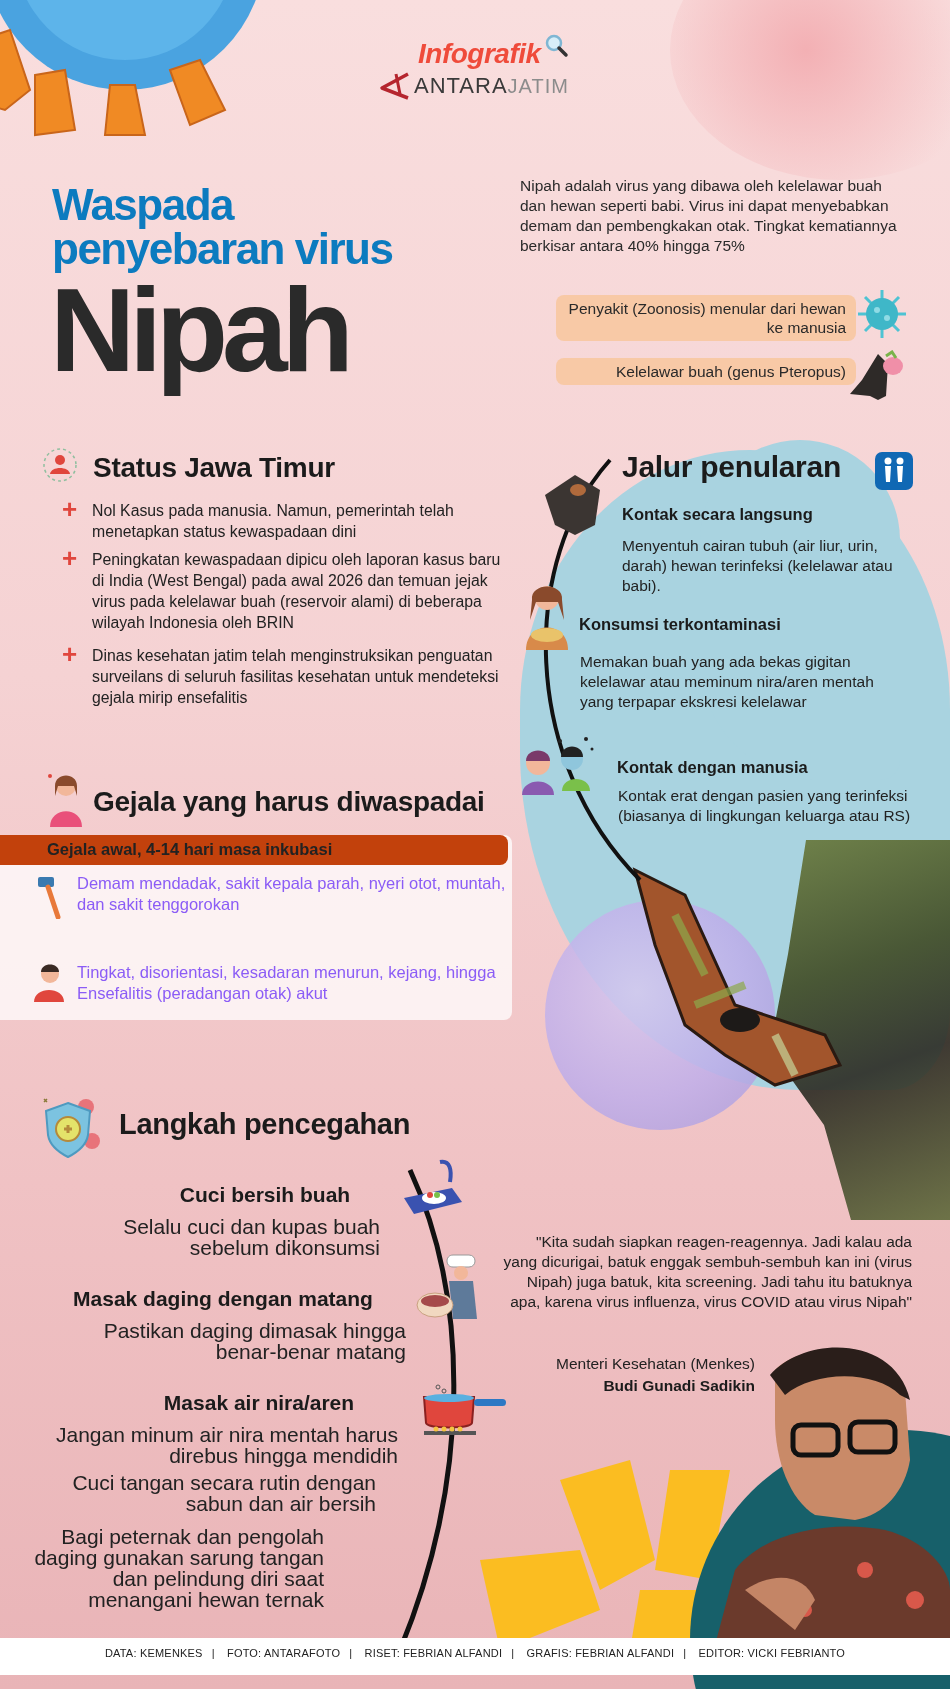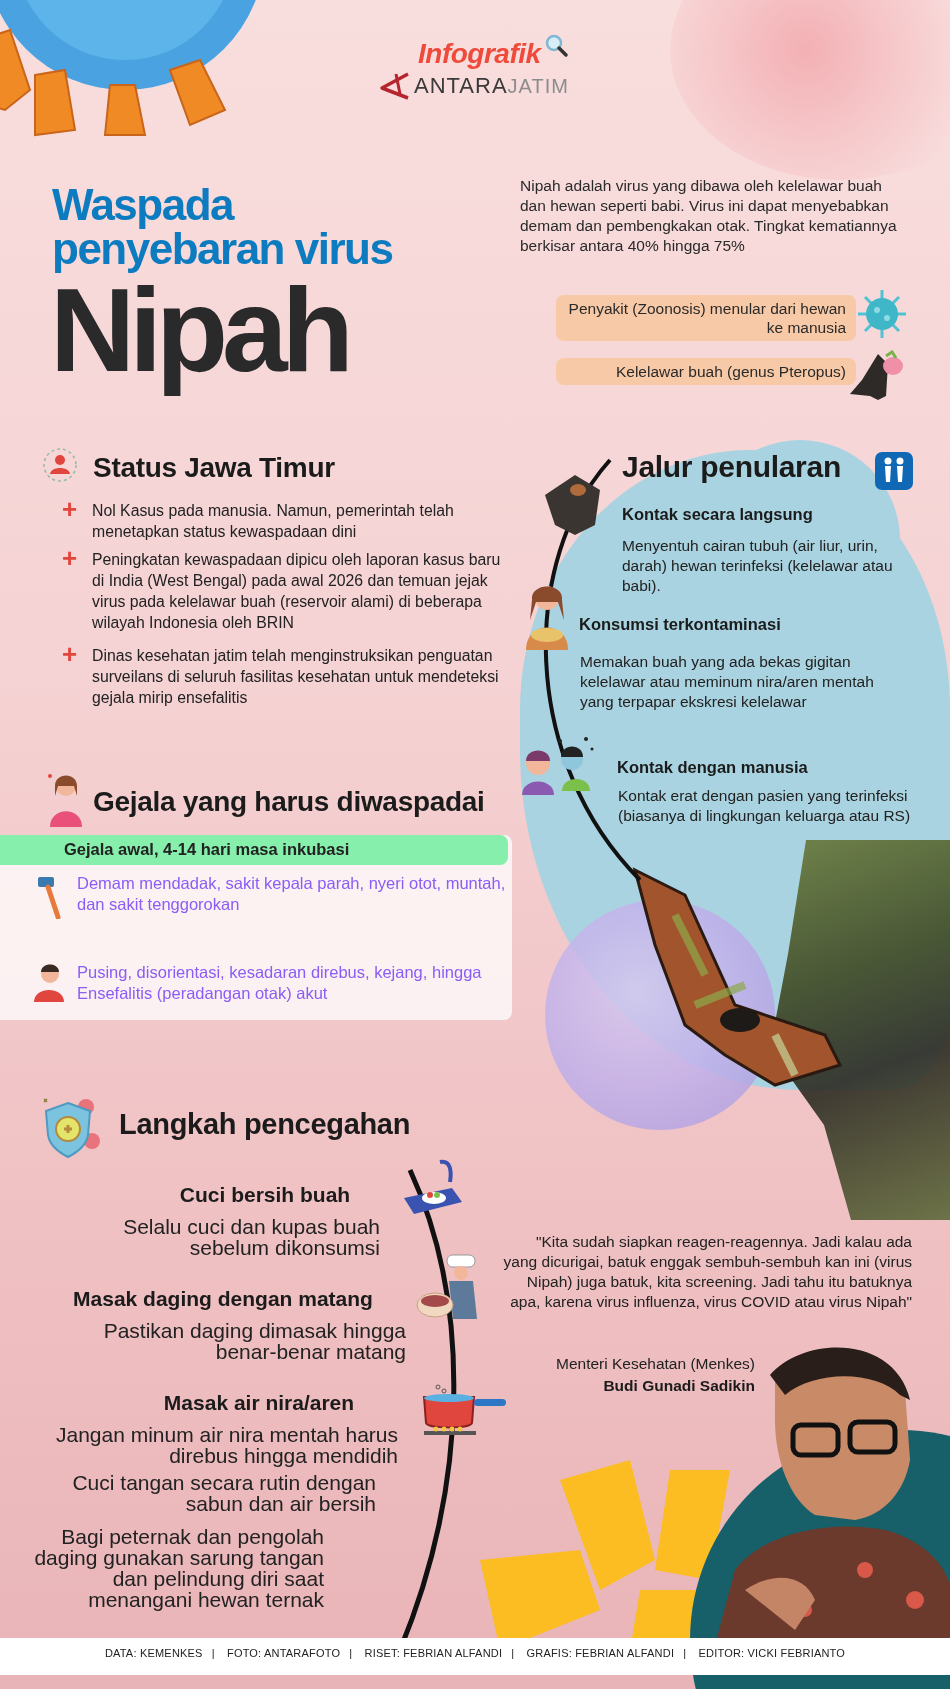--- a/index.html
+++ b/index.html
@@ -70,22 +70,22 @@
   .status-list { left: 62px; top: 500px; width: 450px; }
   .status-item { display: flex; margin-bottom: 7px; font-size: 15.8px; line-height: 21px; color: #222; }
   .status-item .plus { color: #e0463d; font-size: 26px; font-weight: 700; width: 30px; flex-shrink:0; line-height: 19px; }
   .status-item:nth-child(2) { margin-bottom: 12px; }
 
   
   .gejala-icon { left: 44px; top: 772px; width: 40px; height: 55px; }
   .gejala-title { left: 93px; top: 786px; }
   .gejala-box { left: 0; top: 835px; width: 512px; height: 185px; background: rgba(255,255,255,.75);
     border-radius: 0 8px 8px 0; }
-  .g-head { position: absolute; left: 0; width: 508px; height: 30px; background: #86efac; border-radius: 0 8px 8px 0;
-    font-size: 16.5px; font-weight: 700; color: #222; padding: 5px 0 0 64px; }
+  .g-head { position: absolute; left: 0; width: 508px; height: 30px; background: #c2410c; border-radius: 0 8px 8px 0;
+    font-size: 16.5px; font-weight: 700; color: #222; padding: 5px 0 0 47px; }
   .g-head1 { top: 0; }
   .g-head2 { top: 88px; }
   .g-text { position: absolute; left: 77px; font-size: 16.5px; line-height: 21px; color: #8b5cf6; }
   .g-text1 { top: 38px; }
   .g-text2 { top: 127px; }
   .g-icon1 { position:absolute; left: 36px; top: 40px; width: 26px; height: 44px; }
   .g-icon2 { position:absolute; left: 32px; top: 127px; width: 34px; height: 40px; }
 
   
   .jalur-title { left: 622px; top: 450px; font-size: 30px; }
@@ -269,21 +269,21 @@
   <svg class="g-icon1" viewBox="0 0 26 44">
     <rect x="2" y="2" width="16" height="10" rx="2" fill="#3a7ab0"></rect>
     <path d="M12 12 L 22 42" stroke="#e8793a" stroke-width="5" stroke-linecap="round"></path>
   </svg>
   <div class="g-text g-text1">Demam mendadak, sakit kepala parah, nyeri otot, muntah, dan sakit tenggorokan</div>
   <svg class="g-icon2" viewBox="0 0 34 40">
     <circle cx="18" cy="12" r="9" fill="#f2b79a"></circle>
     <path d="M9 10 C 9 0, 27 0, 27 10 Z" fill="#3a2a24"></path>
     <path d="M2 40 C 2 24, 32 24, 32 40 Z" fill="#e0463d"></path>
   </svg>
-  <div class="g-text g-text2">Pusing, disorientasi, kesadaran direbus, kejang, hingga Ensefalitis (peradangan otak) akut</div>
+  <div class="g-text g-text2">Tingkat, disorientasi, kesadaran menurun, kejang, hingga Ensefalitis (peradangan otak) akut</div>
 </div>
 
 <div class="abs h2 jalur-title">Jalur penularan</div>
 <div class="abs jalur-icon">
   <svg viewBox="0 0 38 38" width="38" height="38">
     <circle cx="13" cy="9" r="3.5" fill="#fff"></circle>
       <path d="M10 14 L16 14 L15 30 L11 30 Z" fill="#fff"></path>
     <circle cx="25" cy="9" r="3.5" fill="#fff"></circle>
       <path d="M22 14 L28 14 L27 30 L23 30 Z" fill="#fff"></path>
   </svg>

